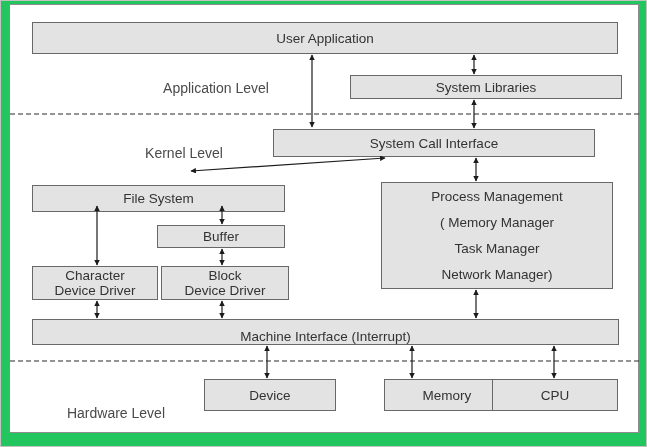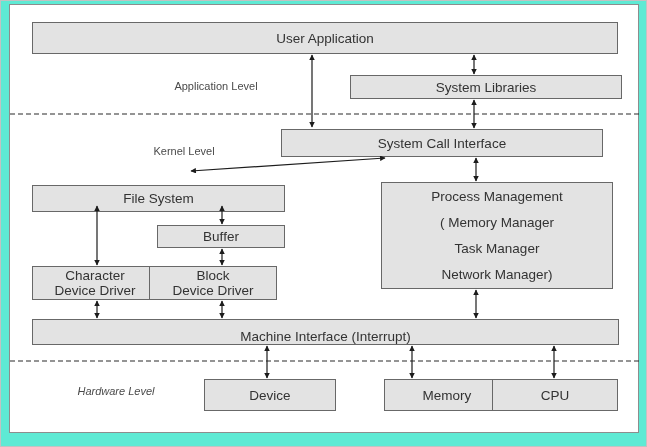--- a/index.html
+++ b/index.html
@@ -1,19 +1,19 @@
 <!DOCTYPE html>
 <html><head>
 <meta charset="utf-8">
 <style>
   html,body{margin:0;padding:0;background:#ffffff;}
   .screen{
     position:relative;
     width:647px;height:447px;
-    background:#5eead4;
+    background:#22c55e;
     border:1px solid #c2c2c2;
     box-sizing:border-box;
     font-family:"Liberation Sans", sans-serif;
     overflow:hidden;
   }
   .frame{
     position:absolute;
     left:8px;top:3px;width:630px;height:429px;
     border:1px solid #8d8d8d;
     box-sizing:border-box;
@@ -29,46 +29,46 @@
     align-items:center;
     justify-content:center;
     font-size:13.5px;
     color:#333333;
     text-align:center;
     line-height:15px;
     z-index:2;
   }
   .lvl{
     position:absolute;
-    font-size:11px;
+    font-size:14px;
     color:#4a4a4a;
     text-align:center;
     z-index:2;
   }
   .overlay{
     position:absolute;
     left:0;top:0;width:647px;height:447px;
     z-index:3;
     pointer-events:none;
   }
   #b-user-application{left:31px;top:21px;width:586px;height:32px;}
   #b-system-libraries{left:349px;top:74px;width:272px;height:24px;}
-  #b-system-call-interface{left:280px;top:128px;width:322px;height:28px;}
+  #b-system-call-interface{left:272px;top:128px;width:322px;height:28px;}
   #b-file-system{left:31px;top:177px;width:253px;height:27px;margin-top:7px;}
   #b-process-management{left:380px;top:181px;width:232px;height:107px;line-height:26px;}
   #b-buffer{left:156px;top:224px;width:128px;height:23px;}
   #b-character-device-driver{left:31px;top:265px;width:126px;height:34px;}
-  #b-block-device-driver{left:148px;top:265px;width:128px;height:34px;}
+  #b-block-device-driver{left:160px;top:265px;width:128px;height:34px;}
   #b-machine-interface{left:31px;top:318px;width:587px;height:26px;justify-content:flex-end;}
   #b-device{left:203px;top:378px;width:132px;height:32px;}
   #b-memory{left:348px;top:378px;width:126px;height:32px;margin-left:35px;}
   #b-cpu{left:491px;top:378px;width:126px;height:32px;}
   #lbl-application-level{left:120px;top:79px;width:190px;}
   #lbl-kernel-level{left:100px;top:144px;width:166px;}
-  #lbl-hardware-level{left:35px;top:384px;width:160px;font-style:italic;}
+  #lbl-hardware-level{left:35px;top:404px;width:160px;}
   .arr{stroke:#1c1c1c;stroke-width:1.2;}
   .dash{stroke:#2a2a2a;stroke-width:1.1;stroke-dasharray:5,3;}
 </style>
 </head>
 <body>
 
 <div class="screen">
   <div class="frame"></div>
 
   <div class="box" id="b-user-application">

